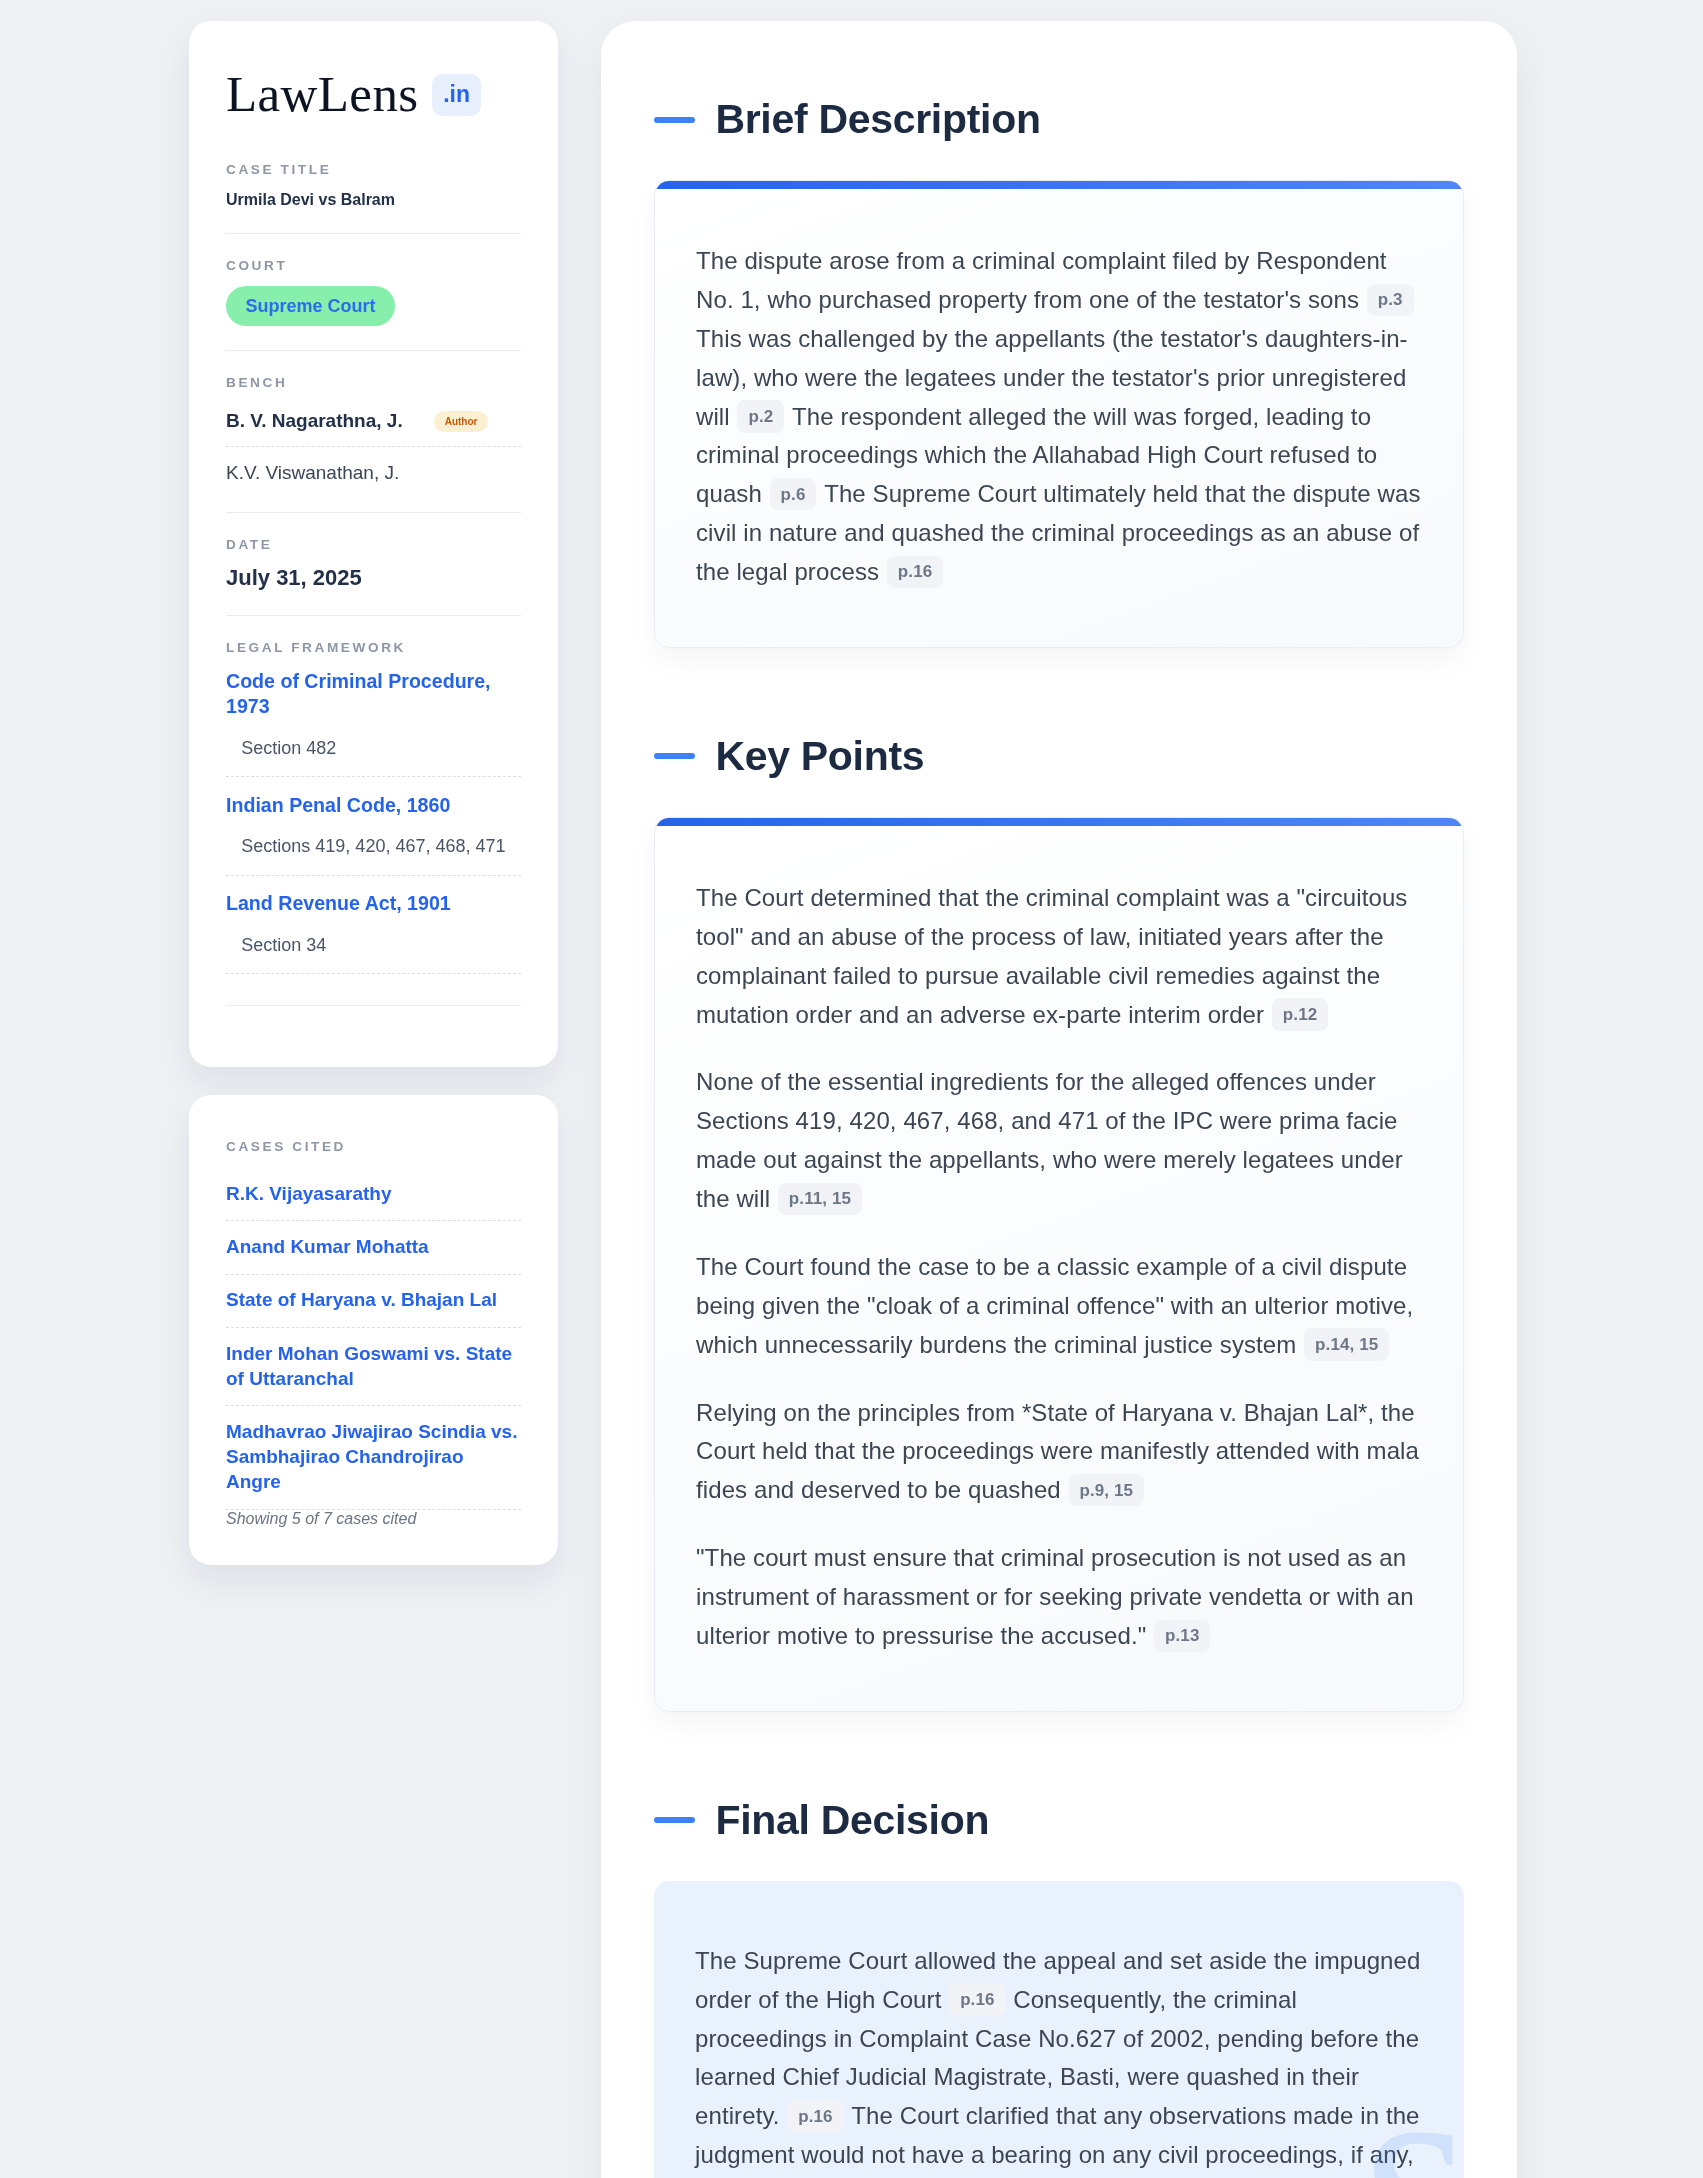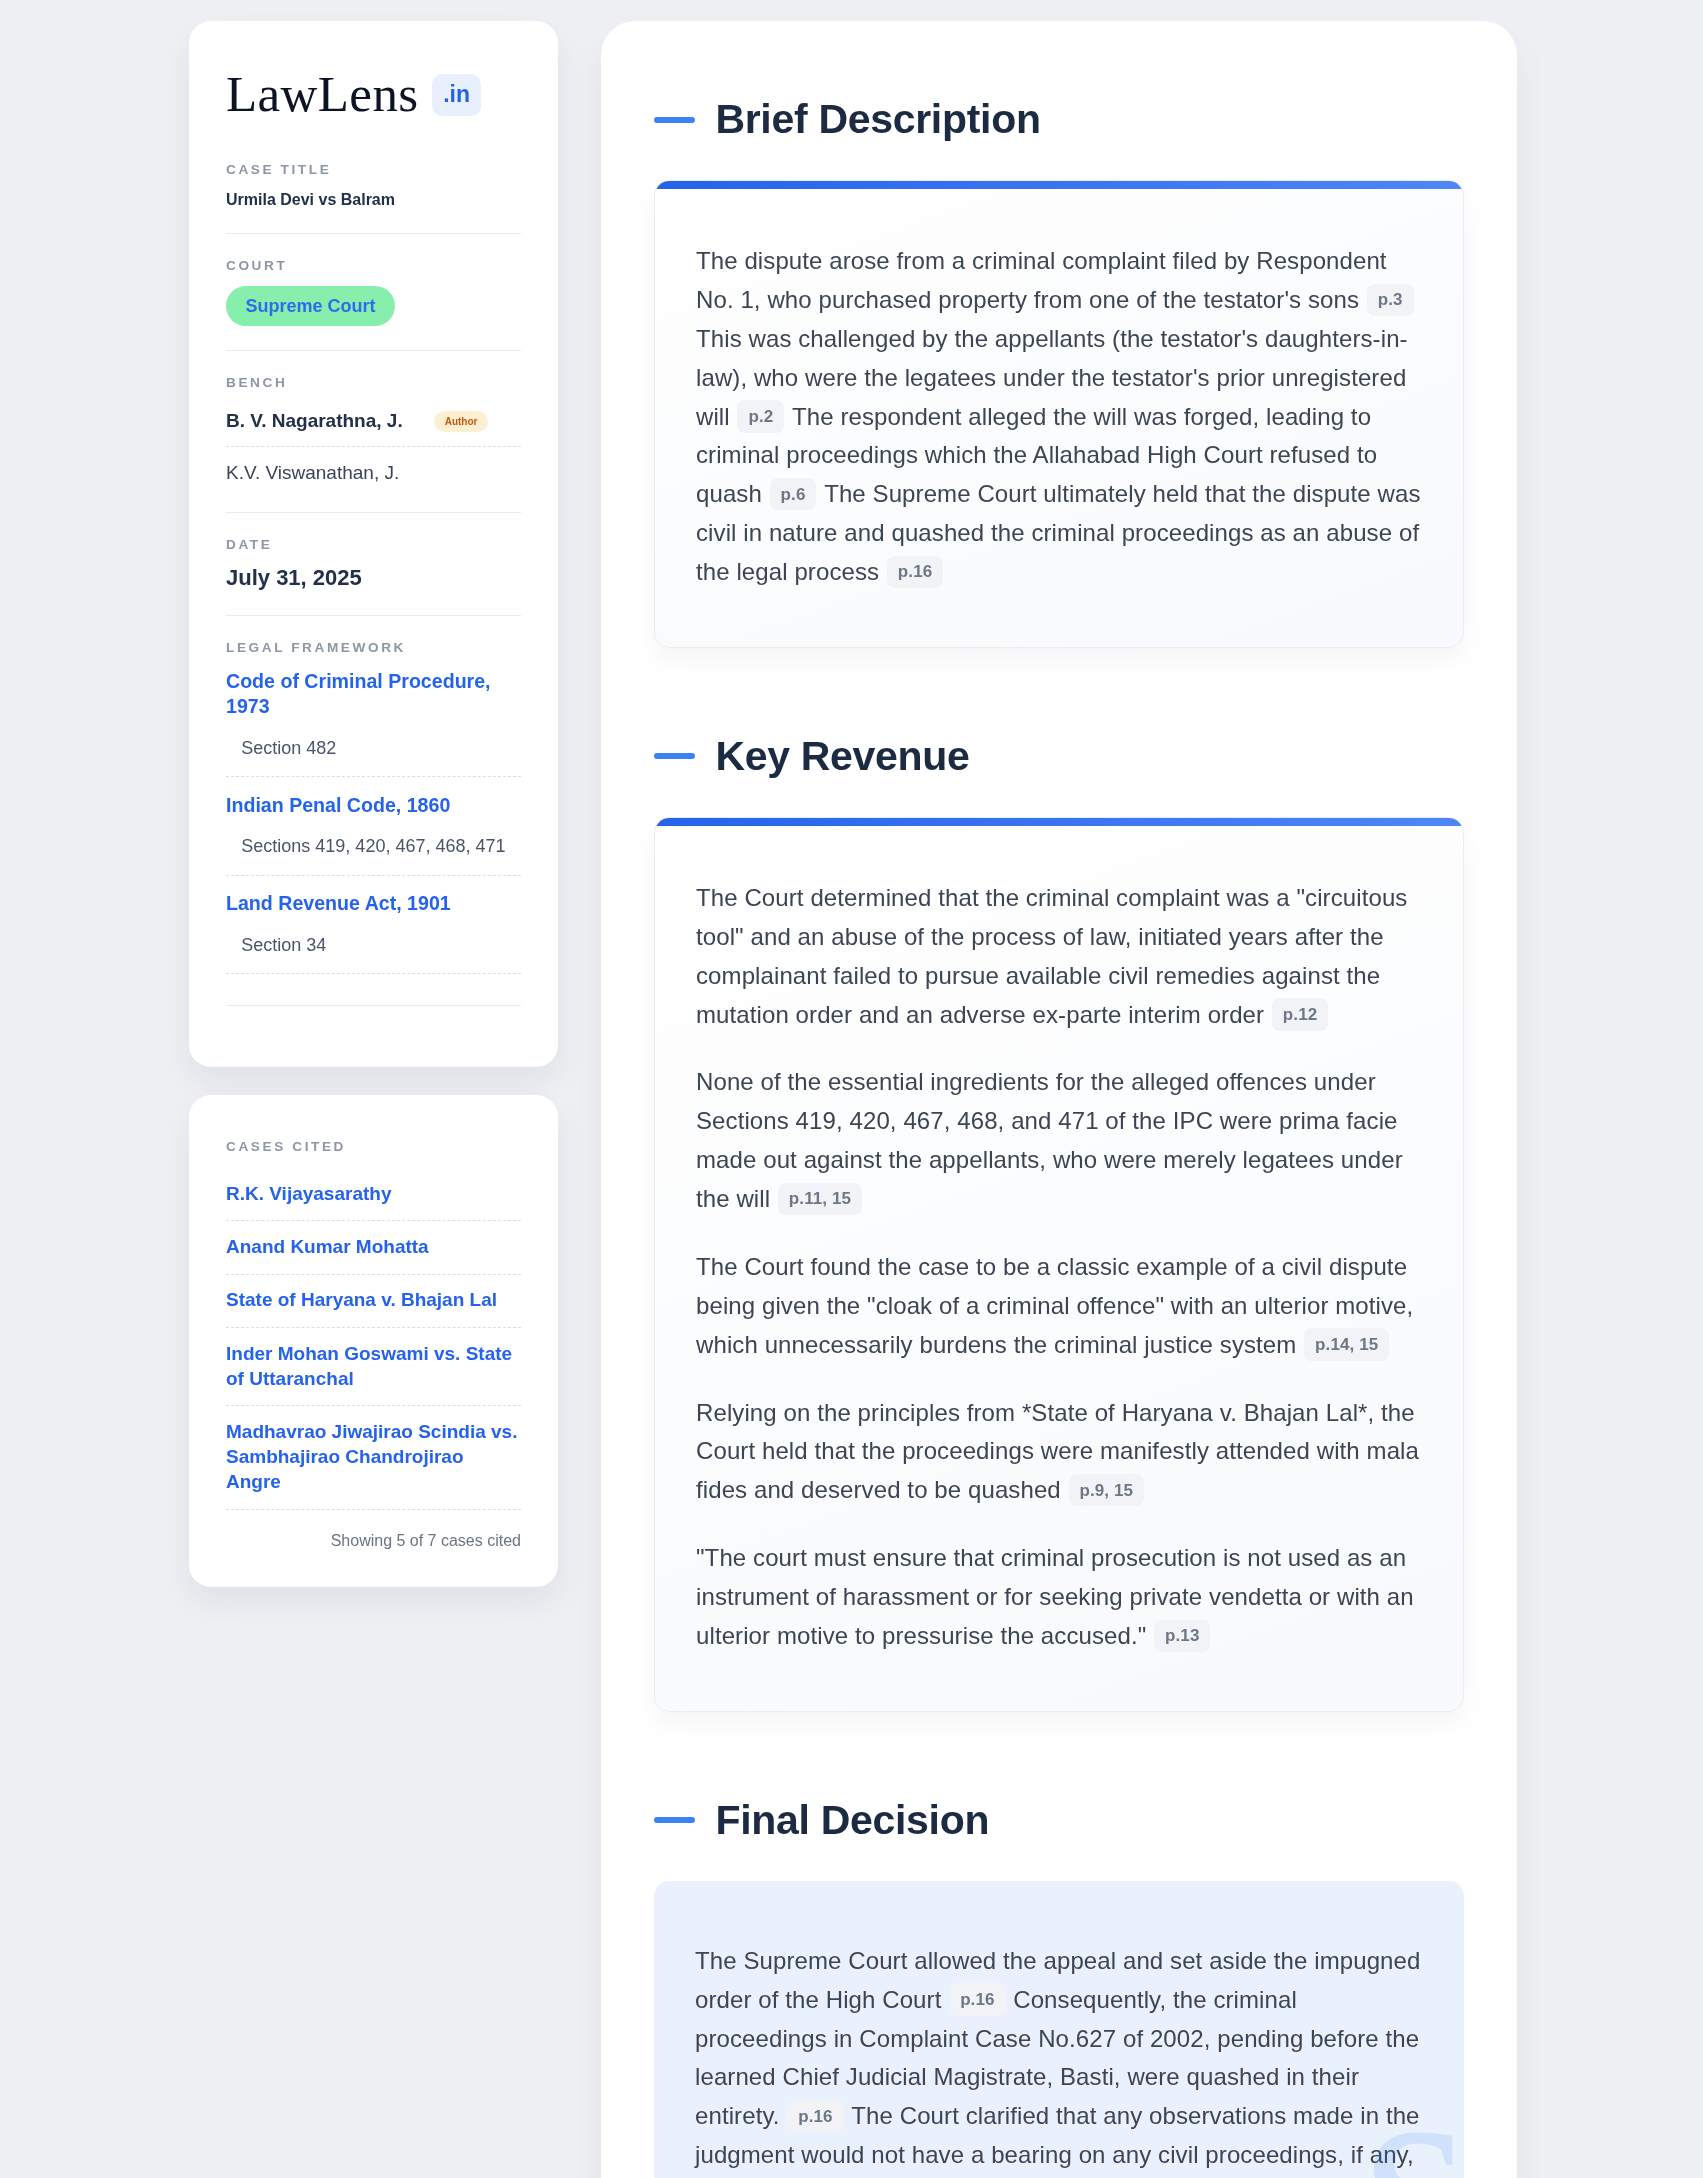--- a/index.html
+++ b/index.html
@@ -49,21 +49,21 @@
   .act-link.first { margin-top:3.4px; }
   .act-sections {
     font-size:18px; color:#4a5568; padding:10.2px 0 15.3px 15.3px; line-height:1.45;
     border-bottom:0.9px dashed #d9dee6;
   }
   .side-endline { border-top:0.9px solid #e8ebef; margin-top:31px; }
   .case-link {
     font-size:19px; font-weight:700; color:#2563eb; line-height:1.32;
     padding:12.8px 0 14.5px; border-bottom:0.9px dashed #d9dee6; cursor:pointer;
   }
-  .cited-footer { font-size:16px; color:#6b7482; text-align:right; margin-top:22px; }
+  .cited-footer { font-size:16px; font-style:italic; color:#6b7482; text-align:left; }
 
   
   .main {
     width:916px; flex:0 0 916px; min-height:2131px;
     background:#ffffff; border-radius:34px;
     box-shadow:0 19px 43px rgba(15,23,42,.06);
     padding:75px 53px 0;
   }
   .sec-heading { display:flex; align-items:center; gap:20.4px; }
   .sec-heading .dash { width:41px; height:6px; border-radius:4.3px; background:#3c82f6; }
@@ -176,21 +176,21 @@
         <span class="dash"></span>
         <span class="txt">Brief Description</span>
       </div>
       <div class="panel">
         <div class="topbar"></div>
         <p><span>The dispute arose from a criminal complaint filed by Respondent No. 1, who purchased property from one of the testator's sons</span><span class="ref">p.3</span><span>This was challenged by the appellants (the testator's daughters-in-law), who were the legatees under the testator's prior unregistered will</span><span class="ref">p.2</span><span>The respondent alleged the will was forged, leading to criminal proceedings which the Allahabad High Court refused to quash</span><span class="ref">p.6</span><span>The Supreme Court ultimately held that the dispute was civil in nature and quashed the criminal proceedings as an abuse of the legal process</span><span class="ref">p.16</span></p>
       </div>
 
       <div class="sec-heading gap">
         <span class="dash"></span>
-        <span class="txt">Key Revenue</span>
+        <span class="txt">Key Points</span>
       </div>
       <div class="panel">
         <div class="topbar"></div>
         <p><span>The Court determined that the criminal complaint was a "circuitous tool" and an abuse of the process of law, initiated years after the complainant failed to pursue available civil remedies against the mutation order and an adverse ex-parte interim order</span><span class="ref">p.12</span></p>
         <p><span>None of the essential ingredients for the alleged offences under Sections 419, 420, 467, 468, and 471 of the IPC were prima facie made out against the appellants, who were merely legatees under the will</span><span class="ref">p.11, 15</span></p>
         <p><span>The Court found the case to be a classic example of a civil dispute being given the "cloak of a criminal offence" with an ulterior motive, which unnecessarily burdens the criminal justice system</span><span class="ref">p.14, 15</span></p>
         <p><span>Relying on the principles from *State of Haryana v. Bhajan Lal*, the Court held that the proceedings were manifestly attended with mala fides and deserved to be quashed</span><span class="ref">p.9, 15</span></p>
         <p><span>"The court must ensure that criminal prosecution is not used as an instrument of harassment or for seeking private vendetta or with an ulterior motive to pressurise the accused."</span><span class="ref">p.13</span></p>
       </div>
 

